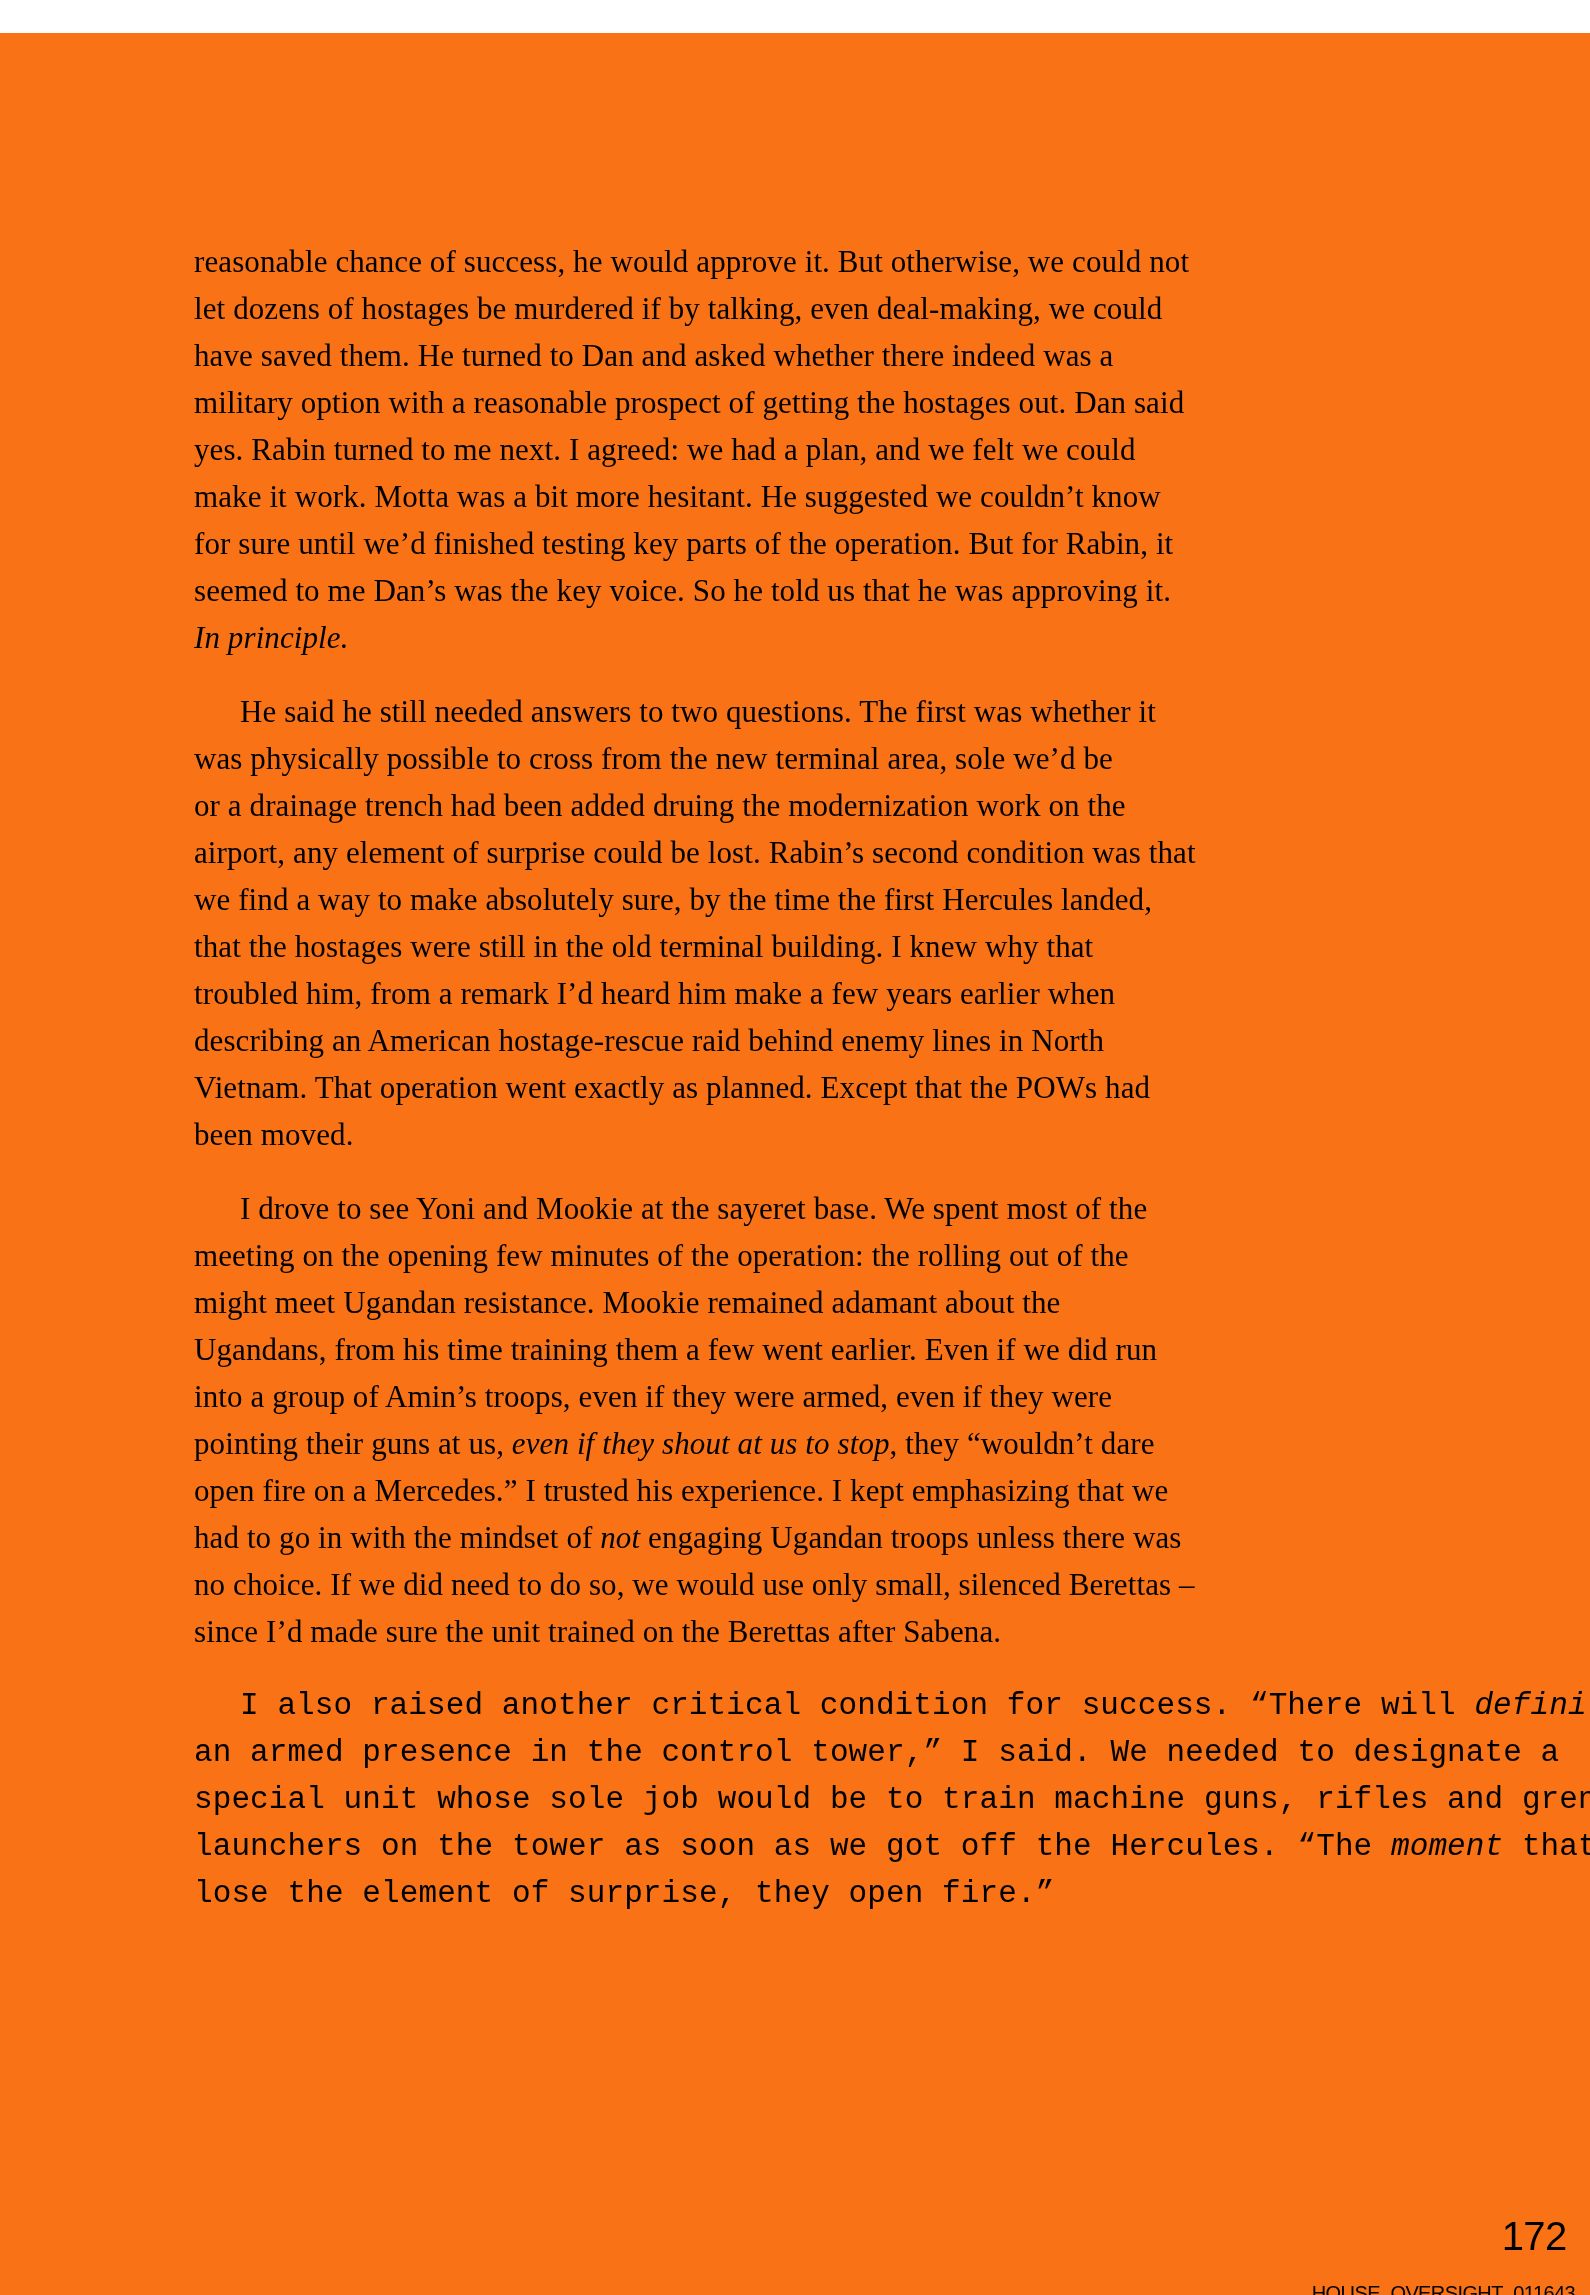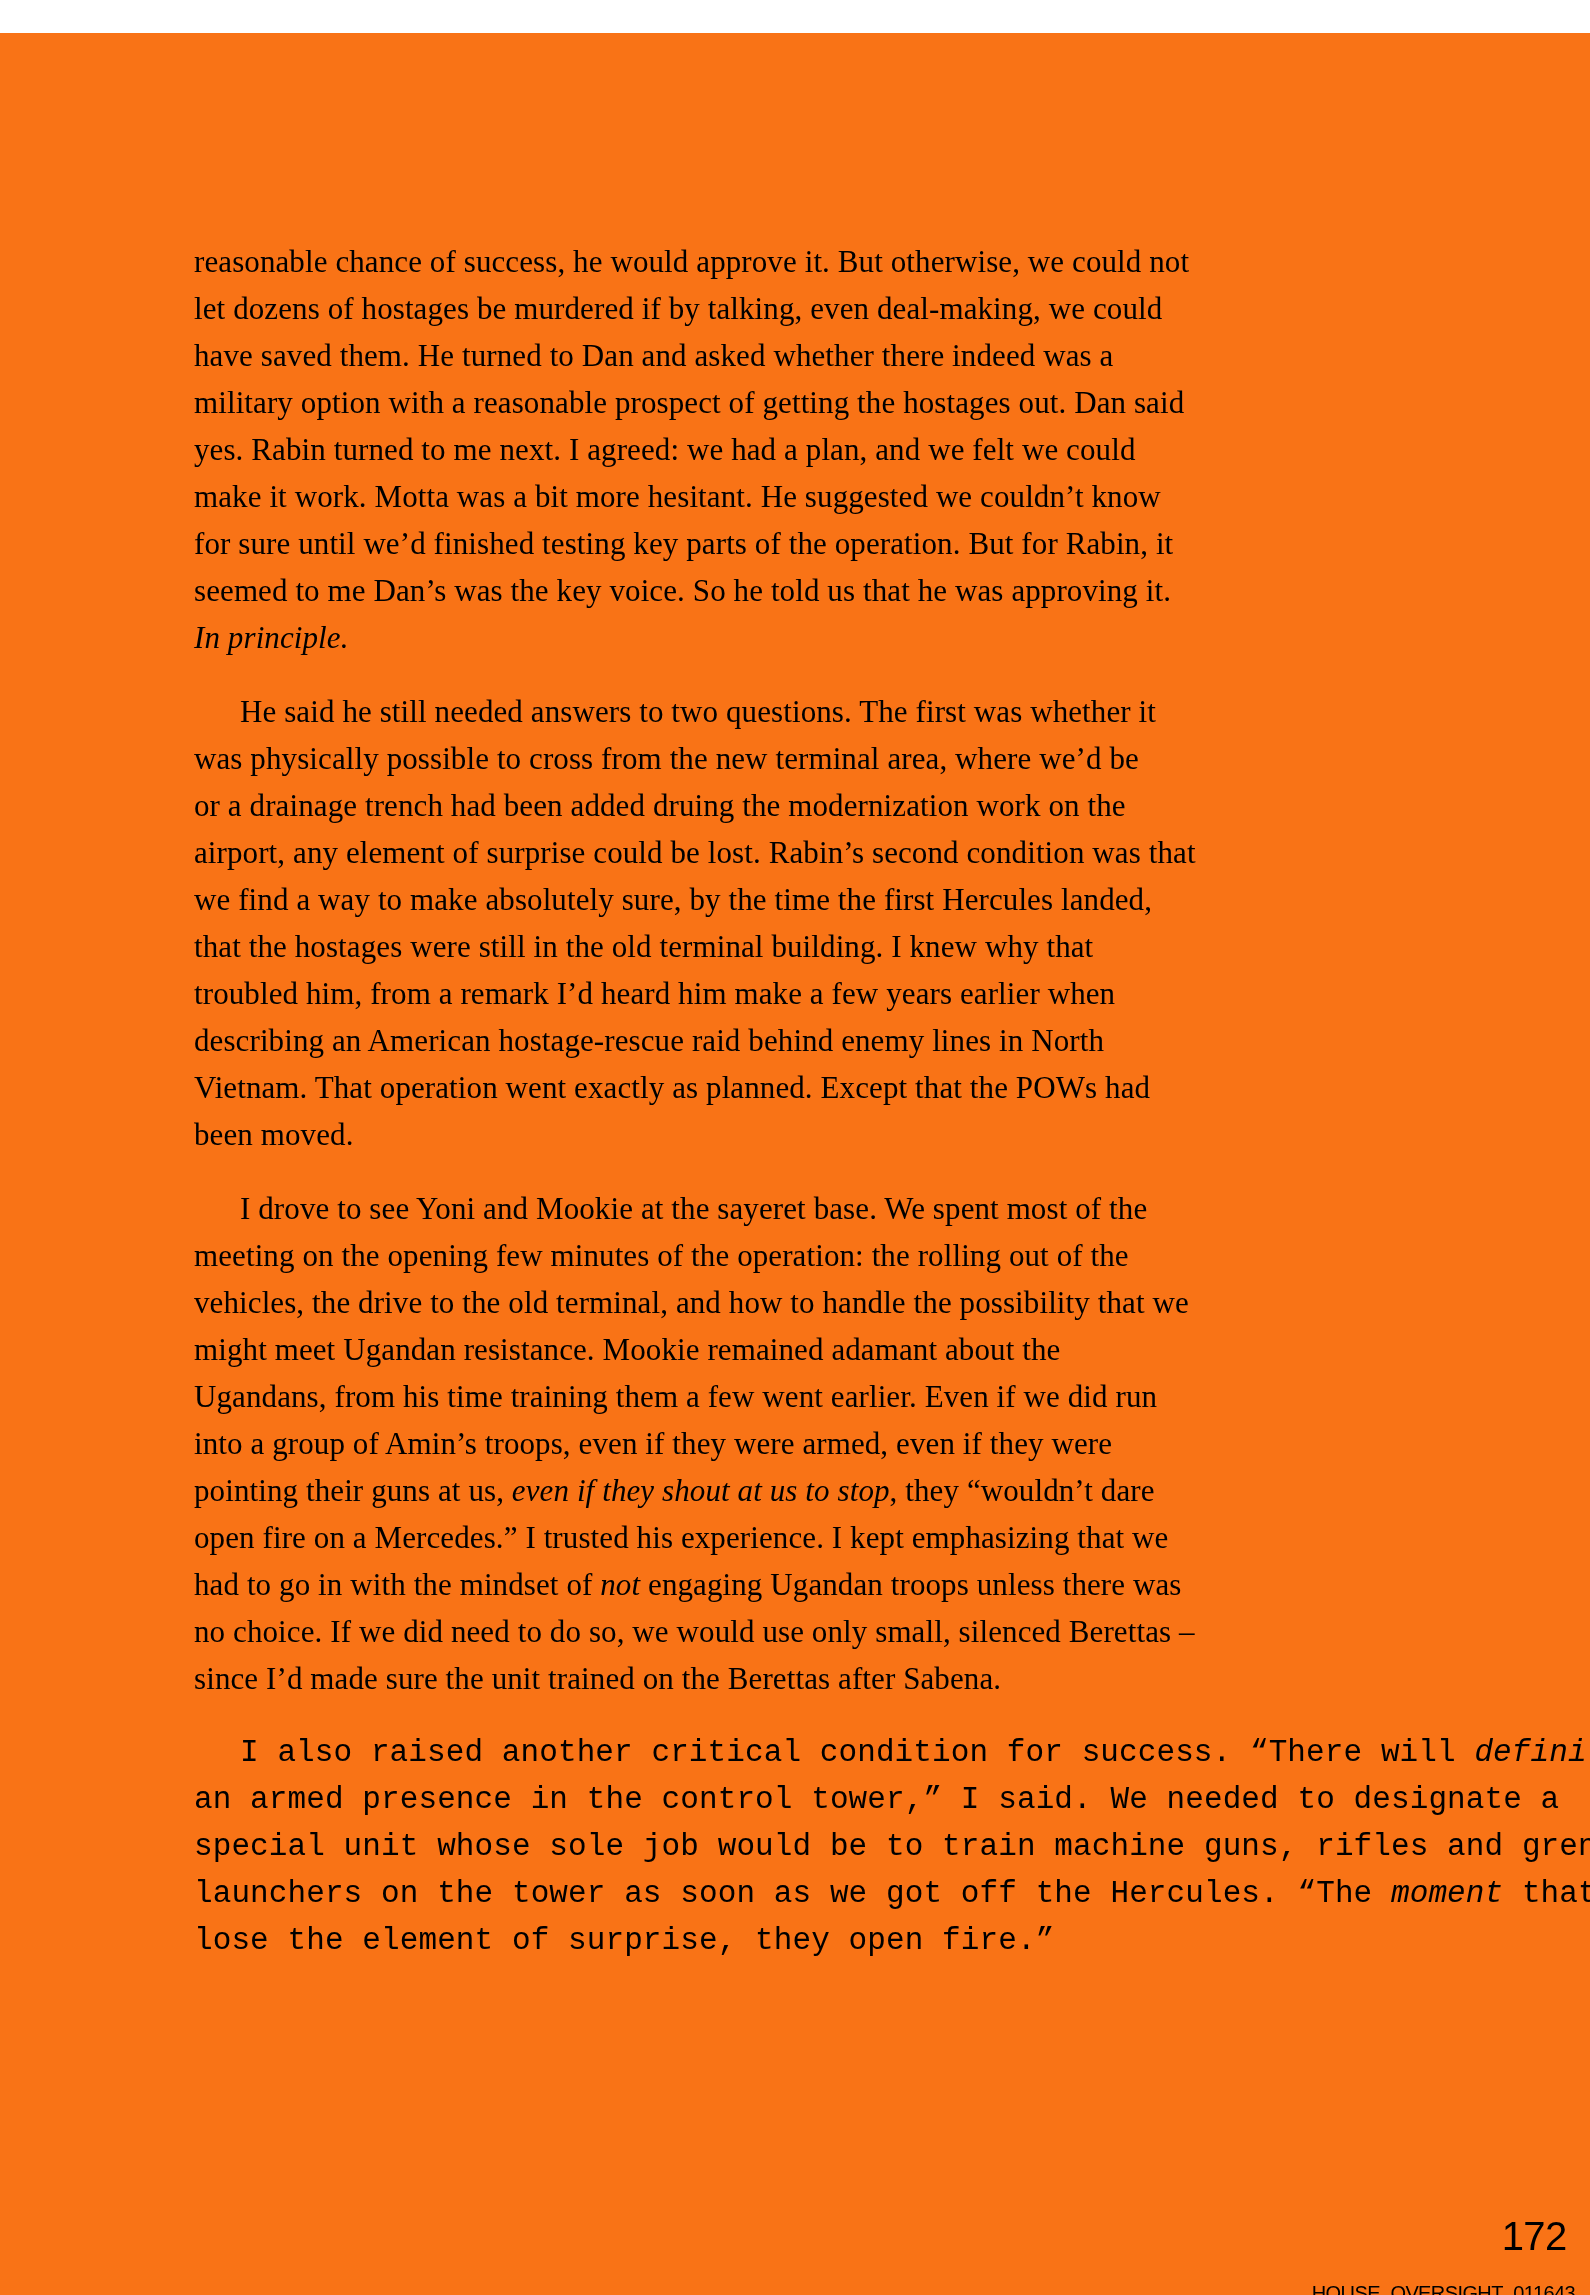--- a/index.html
+++ b/index.html
@@ -73,34 +73,33 @@
         <div class="line"><span>have saved them. He turned to Dan and asked whether there indeed was a</span></div>
         <div class="line"><span>military option with a reasonable prospect of getting the hostages out. Dan said</span></div>
         <div class="line"><span>yes. Rabin turned to me next. I agreed: we had a plan, and we felt we could</span></div>
         <div class="line"><span>make it work. Motta was a bit more hesitant. He suggested we couldn’t know</span></div>
         <div class="line"><span>for sure until we’d finished testing key parts of the operation. But for Rabin, it</span></div>
         <div class="line"><span>seemed to me Dan’s was the key voice. So he told us that he was approving it.</span></div>
         <div class="line"><em>In principle.</em></div>
       </div>
       <div class="paragraph">
         <div class="line indent"><span>He said he still needed answers to two questions. The first was whether it</span></div>
-        <div class="line"><span>was physically possible to cross from the new terminal area, where we’d be</span></div>
+        <div class="line"><span>was physically possible to cross from the new terminal area, sole we’d be</span></div>
         <div class="line"><span>or a drainage trench had been added druing the modernization work on the</span></div>
         <div class="line"><span>airport, any element of surprise could be lost. Rabin’s second condition was that</span></div>
         <div class="line"><span>we find a way to make absolutely sure, by the time the first Hercules landed,</span></div>
         <div class="line"><span>that the hostages were still in the old terminal building. I knew why that</span></div>
         <div class="line"><span>troubled him, from a remark I’d heard him make a few years earlier when</span></div>
         <div class="line"><span>describing an American hostage-rescue raid behind enemy lines in North</span></div>
         <div class="line"><span>Vietnam. That operation went exactly as planned. Except that the POWs had</span></div>
         <div class="line"><span>been moved.</span></div>
       </div>
       <div class="paragraph">
         <div class="line indent"><span>I drove to see Yoni and Mookie at the sayeret base. We spent most of the</span></div>
         <div class="line"><span>meeting on the opening few minutes of the operation: the rolling out of the</span></div>
-        <div class="line"><span>vehicles, the drive to the old terminal, and how to handle the possibility that we</span></div>
         <div class="line"><span>might meet Ugandan resistance. Mookie remained adamant about the</span></div>
         <div class="line"><span>Ugandans, from his time training them a few went earlier. Even if we did run</span></div>
         <div class="line"><span>into a group of Amin’s troops, even if they were armed, even if they were</span></div>
         <div class="line"><span>pointing their guns at us, </span><em>even if they shout at us to stop</em><span>, they “wouldn’t dare</span></div>
         <div class="line"><span>open fire on a Mercedes.” I trusted his experience. I kept emphasizing that we</span></div>
         <div class="line"><span>had to go in with the mindset of </span><em>not</em><span> engaging Ugandan troops unless there was</span></div>
         <div class="line"><span>no choice. If we did need to do so, we would use only small, silenced Berettas –</span></div>
         <div class="line"><span>since I’d made sure the unit trained on the Berettas after Sabena.</span></div>
       </div>
       <div class="paragraph">

